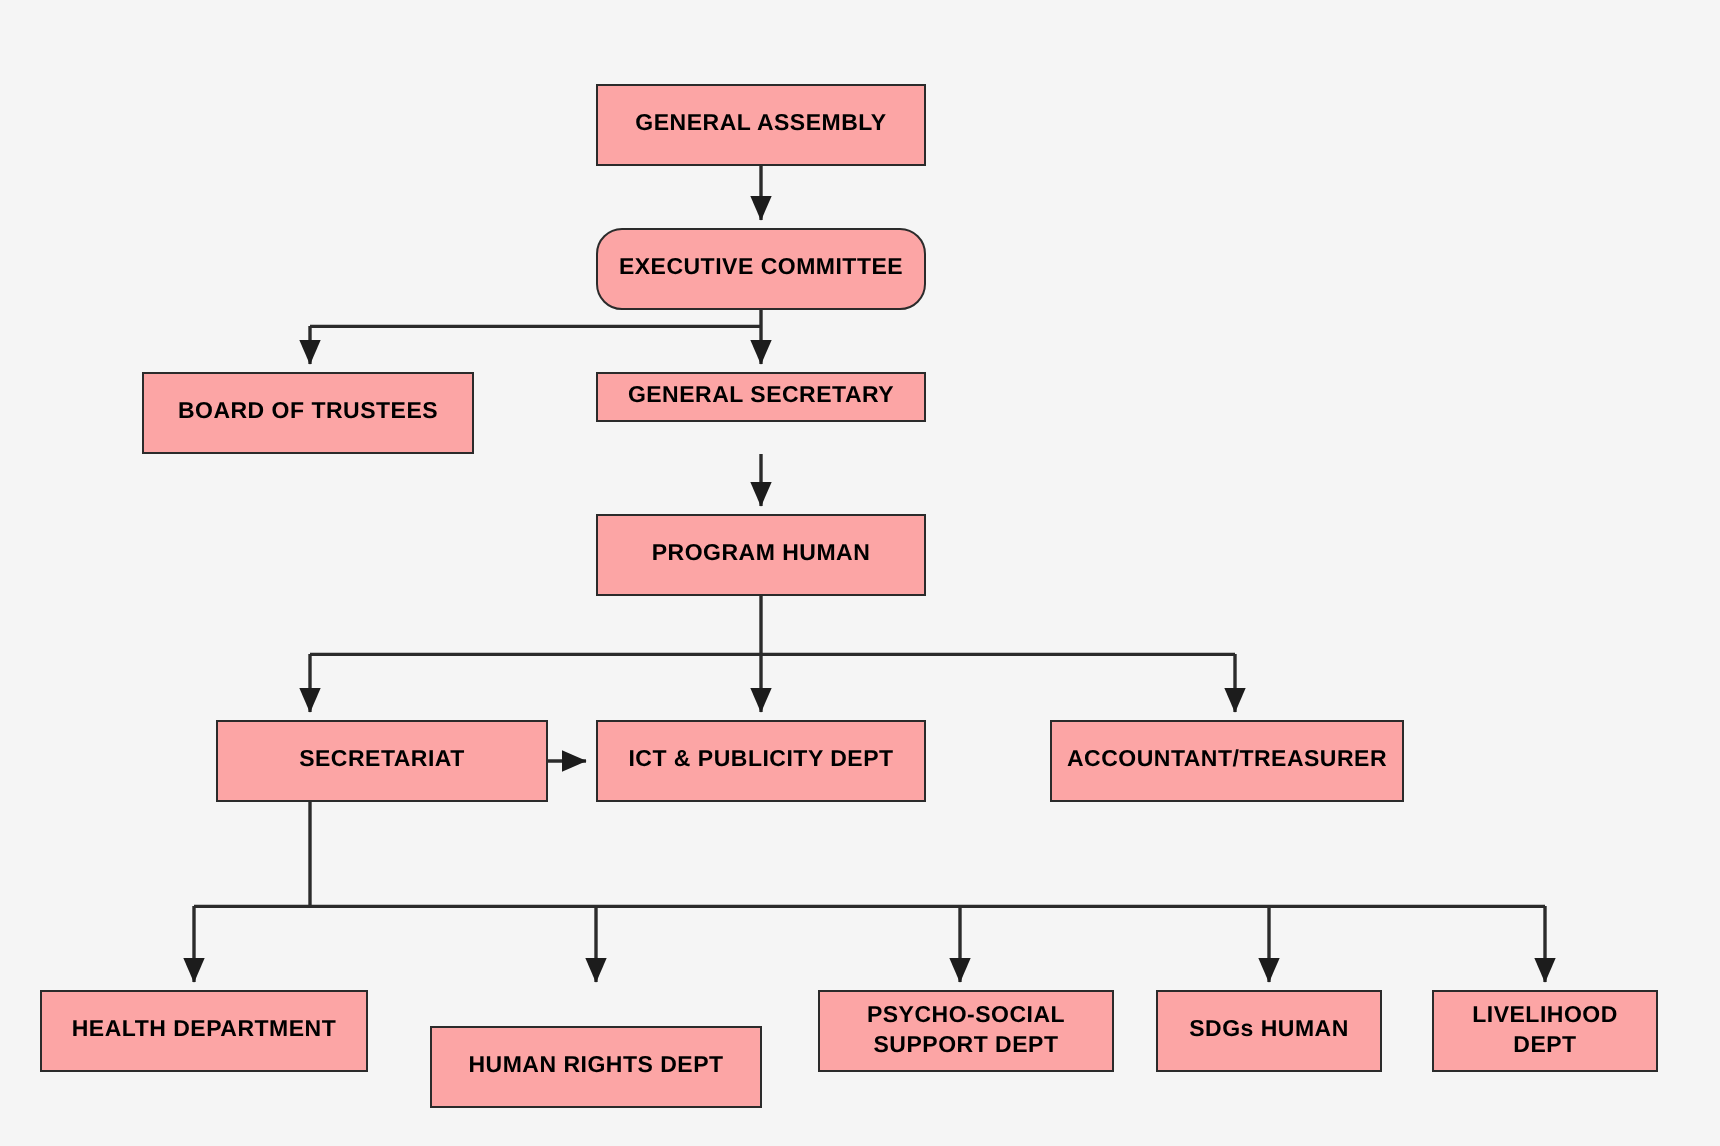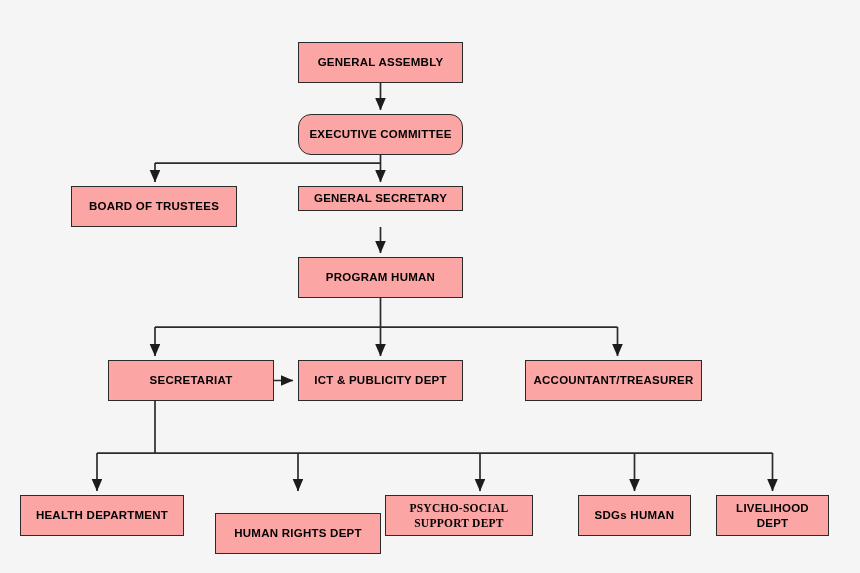--- a/index.html
+++ b/index.html
@@ -123,21 +123,21 @@
   </div>
 
   <div class="node" style="left:20px; top:495px; width:164px; height:41px;">
     <span class="node-label">HEALTH DEPARTMENT</span>
   </div>
 
   <div class="node" style="left:215px; top:513px; width:166px; height:41px;">
     <span class="node-label">HUMAN RIGHTS DEPT</span>
   </div>
 
-  <div class="node" style="left:385px; top:495px; width:148px; height:41px;font-family:Liberation Serif, serif;">
+  <div class="node" style="left:409px; top:495px; width:148px; height:41px;">
     <span class="node-label">PSYCHO-SOCIAL SUPPORT DEPT</span>
   </div>
 
   <div class="node" style="left:578px; top:495px; width:113px; height:41px;">
     <span class="node-label">SDGs HUMAN</span>
   </div>
 
   <div class="node" style="left:716px; top:495px; width:113px; height:41px;">
     <span class="node-label">LIVELIHOOD DEPT</span>
   </div>

